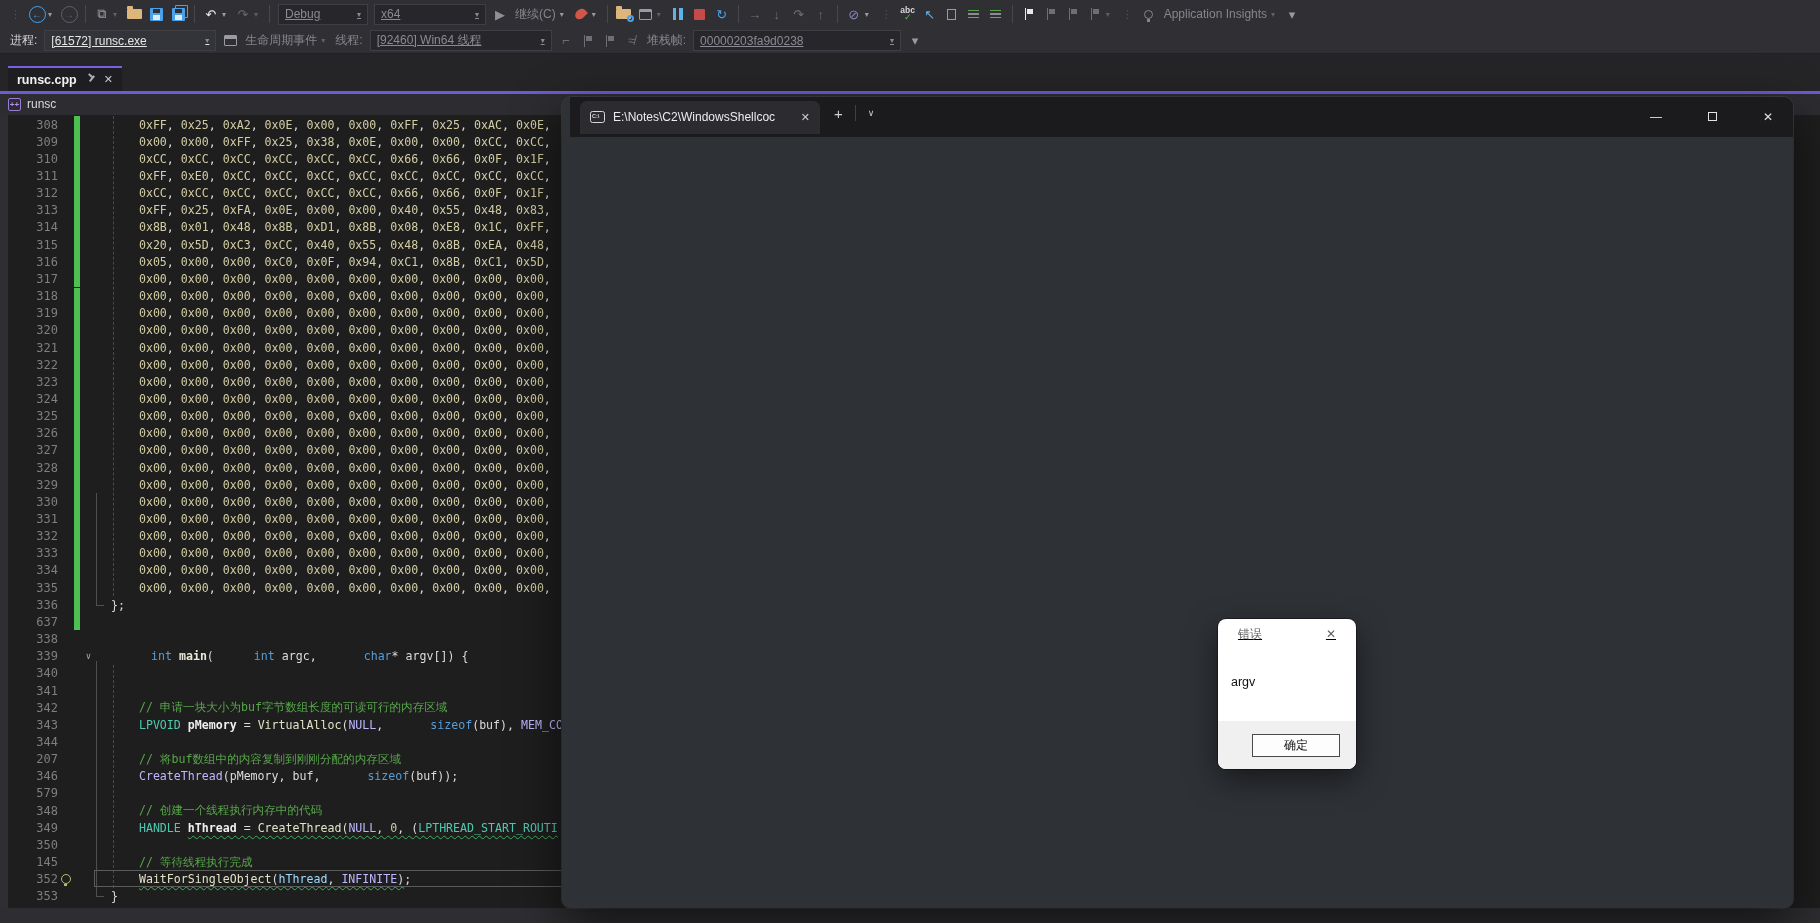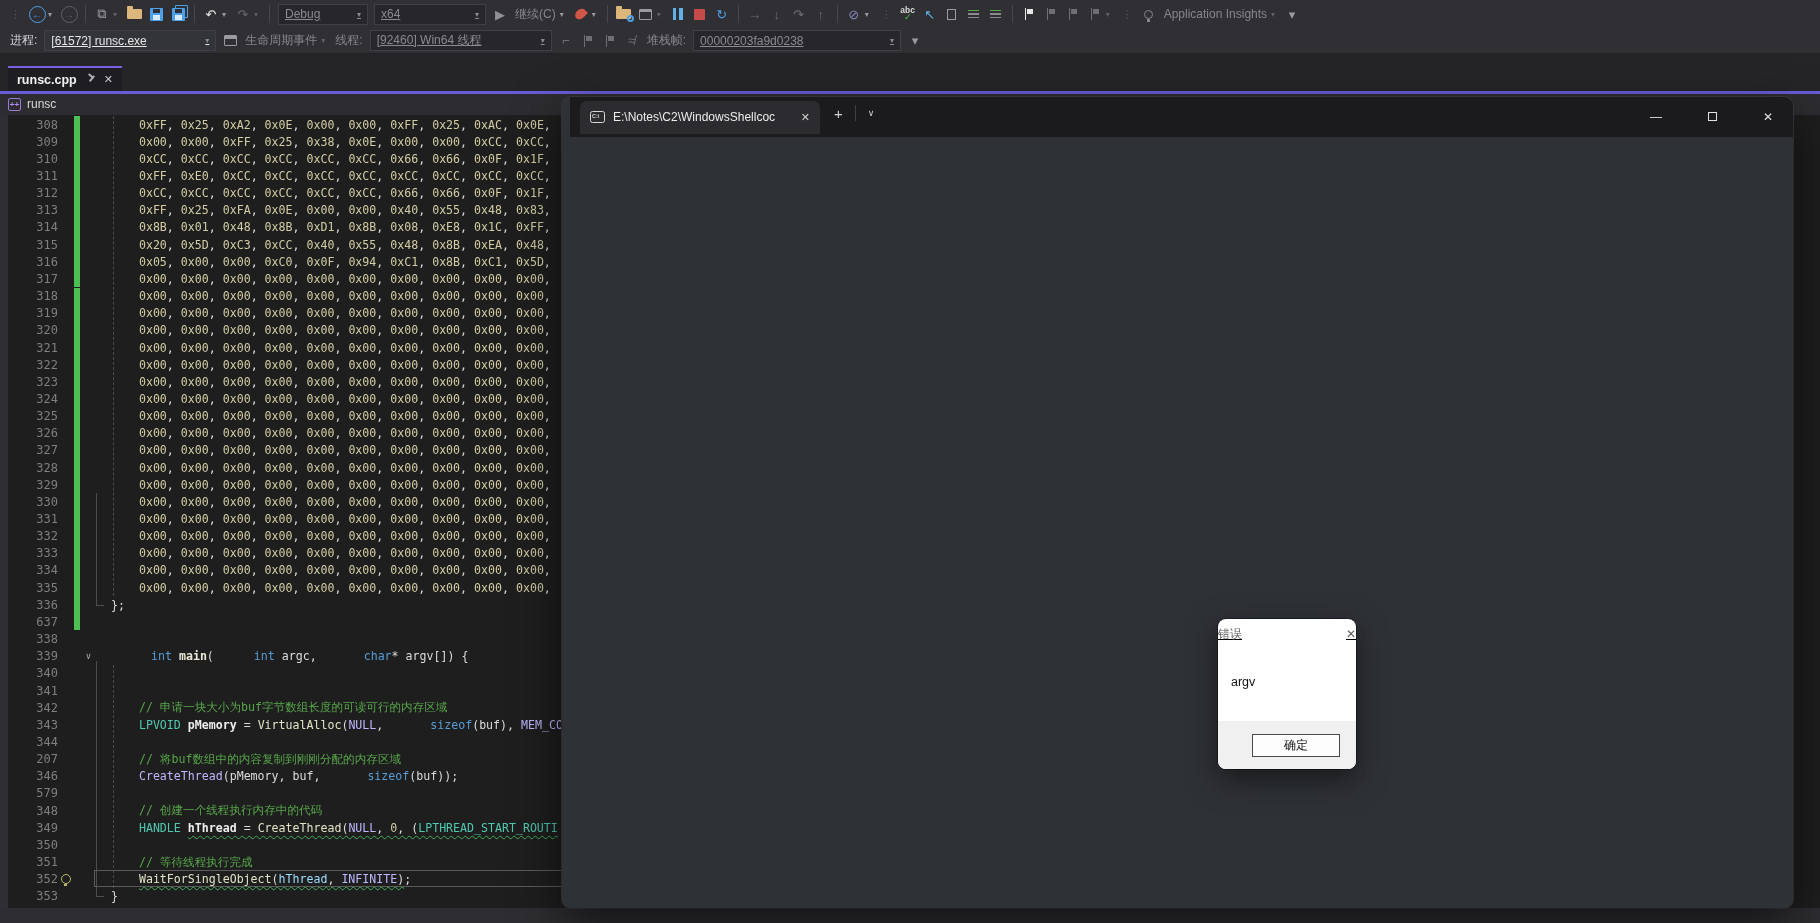--- a/index.html
+++ b/index.html
@@ -112,21 +112,21 @@
   .tdivider { width:1px; height:16px; background:#3f3f44; margin:0 0 9px 12px; }
   .tchev { color:#d0d0d0; font-size:9px; margin:0 0 9px 12px; }
   #termctl { position:absolute; right:12px; top:0; height:40px; display:flex; align-items:center; gap:26px; padding-right:6px; }
   #termctl .c { width:30px; text-align:center; color:#e2e2e2; font-size:12px; }
   .maxbox { width:9px; height:9px; border:1.2px solid #e2e2e2; display:inline-block; }
 
   
   #errdlg { position:absolute; left:1218px; top:619px; width:138px; height:150px; background:#ffffff;
             border-radius:8px; box-shadow:0 10px 30px rgba(0,0,0,.5), 0 0 0 1px rgba(0,0,0,.35); overflow:hidden; }
   #errtitle { position:absolute; top:0; left:0; width:100%; height:30px; display:flex; align-items:center;
-              justify-content:space-between; padding:0 0;text-decoration:underline; }
+              justify-content:space-between; padding:0 20px;text-decoration:underline; }
   #errtitle .t { color:#5f5f5f; font-size:12px; }
   #errtitle .x { color:#5f5f5f; font-size:12px; }
   #errmsg { position:absolute; top:56px; left:13px; color:#111; font-size:12.5px; }
   #errfooter { position:absolute; bottom:0; left:0; width:100%; height:48px; background:#f0f0f0; }
   #okbtn { position:absolute; right:16px; top:13px; width:88px; height:23px; background:#fdfdfd;
            border:1px solid #4a4a4a; font-size:12px; color:#111; display:flex; align-items:center; justify-content:center; }
 </style>
 </head>
 <body>
 
@@ -333,21 +333,21 @@
       <div class="cline" style="top: 567.45px;"><span class="lnum">341</span><span class="lglyph"></span><span class="lbar"></span><span class="lfold"></span><span class="lcode"></span></div>
       <div class="cline" style="top: 584.6px;"><span class="lnum">342</span><span class="lglyph"></span><span class="lbar"></span><span class="lfold"></span><span class="lcode"><span class="com">    // 申请一块大小为buf字节数组长度的可读可行的内存区域</span></span></div>
       <div class="cline" style="top: 601.75px;"><span class="lnum">343</span><span class="lglyph"></span><span class="lbar"></span><span class="lfold"></span><span class="lcode"><span class="d">    </span><span class="t">LPVOID</span><span class="d"> </span><span class="db">pMemory</span><span class="d"> = </span><span class="fn">VirtualAlloc</span><span class="d">(</span><span class="m">NULL</span><span class="d">, </span><span class="k">sizeof</span><span class="d">(buf), </span><span class="m">MEM_COMMIT</span><span class="d">,</span></span></div>
       <div class="cline" style="top: 618.9px;"><span class="lnum">344</span><span class="lglyph"></span><span class="lbar"></span><span class="lfold"></span><span class="lcode"></span></div>
       <div class="cline" style="top: 636.05px;"><span class="lnum">207</span><span class="lglyph"></span><span class="lbar"></span><span class="lfold"></span><span class="lcode"><span class="com">    // 将buf数组中的内容复制到刚刚分配的内存区域</span></span></div>
       <div class="cline" style="top: 653.2px;"><span class="lnum">346</span><span class="lglyph"></span><span class="lbar"></span><span class="lfold"></span><span class="lcode"><span class="d">    </span><span class="mfn">CreateThread</span><span class="d">(pMemory, buf, </span><span class="k">sizeof</span><span class="d">(buf));</span></span></div>
       <div class="cline" style="top: 670.35px;"><span class="lnum">579</span><span class="lglyph"></span><span class="lbar"></span><span class="lfold"></span><span class="lcode"></span></div>
       <div class="cline" style="top: 687.5px;"><span class="lnum">348</span><span class="lglyph"></span><span class="lbar"></span><span class="lfold"></span><span class="lcode"><span class="com">    // 创建一个线程执行内存中的代码</span></span></div>
       <div class="cline" style="top: 704.65px;"><span class="lnum">349</span><span class="lglyph"></span><span class="lbar"></span><span class="lfold"></span><span class="lcode"><span class="d">    </span><span class="t">HANDLE</span><span class="d"> </span><span class="db sq">hThread</span><span class="d sq"> = </span><span class="fn sq">CreateThread</span><span class="d sq">(</span><span class="m sq">NULL</span><span class="d sq">, </span><span class="num sq">0</span><span class="d sq">, (</span><span class="t sq">LPTHREAD_START_ROUTI</span></span></div>
       <div class="cline" style="top: 721.8px;"><span class="lnum">350</span><span class="lglyph"></span><span class="lbar"></span><span class="lfold"></span><span class="lcode"></span></div>
-      <div class="cline" style="top: 738.95px;"><span class="lnum">351</span><span class="lglyph"></span><span class="lbar"></span><span class="lfold"></span><span class="lcode"><span class="com">    // 等待线程执行完成</span></span></div>
+      <div class="cline" style="top: 738.95px;"><span class="lnum">145</span><span class="lglyph"></span><span class="lbar"></span><span class="lfold"></span><span class="lcode"><span class="com">    // 等待线程执行完成</span></span></div>
       <div class="cline" style="top: 756.1px;"><span class="lnum">352</span><span class="lglyph"><span class="bulbmark"></span></span><span class="lbar"></span><span class="lfold"></span><span class="lcode"><span class="d">    </span><span class="fn sq">WaitForSingleObject</span><span class="d sq">(</span><span class="v sq">hThread</span><span class="d sq">, </span><span class="m sq">INFINITE</span><span class="d sq">)</span><span class="d">;</span></span></div>
       <div class="cline" style="top: 773.25px;"><span class="lnum">353</span><span class="lglyph"></span><span class="lbar"></span><span class="lfold"></span><span class="lcode"><span class="d">}</span></span></div>
       <div class="guide" style="left: 113px; top: 1.5px; width: 0px; height: 480.2px;"></div>
       <div class="guide" style="left: 113px; top: 550.3px; width: 0px; height: 222.95px;"></div>
       <div class="outline" style="left: 96px; top: 378.8px; width: 0px; height: 111.9px;"></div>
       <div class="outcorner" style="left: 96px; top: 490.7px; width: 8px; height: 0px;"></div>
       <div class="outline" style="left: 96px; top: 546.15px; width: 0px; height: 235.1px;"></div>
       <div class="outcorner" style="left: 96px; top: 781.25px; width: 8px; height: 0px;"></div>
       <div id="curlinebox" style="left: 94px; top: 755.6px; width: 468px; height: 17px;"></div>
     </div>

